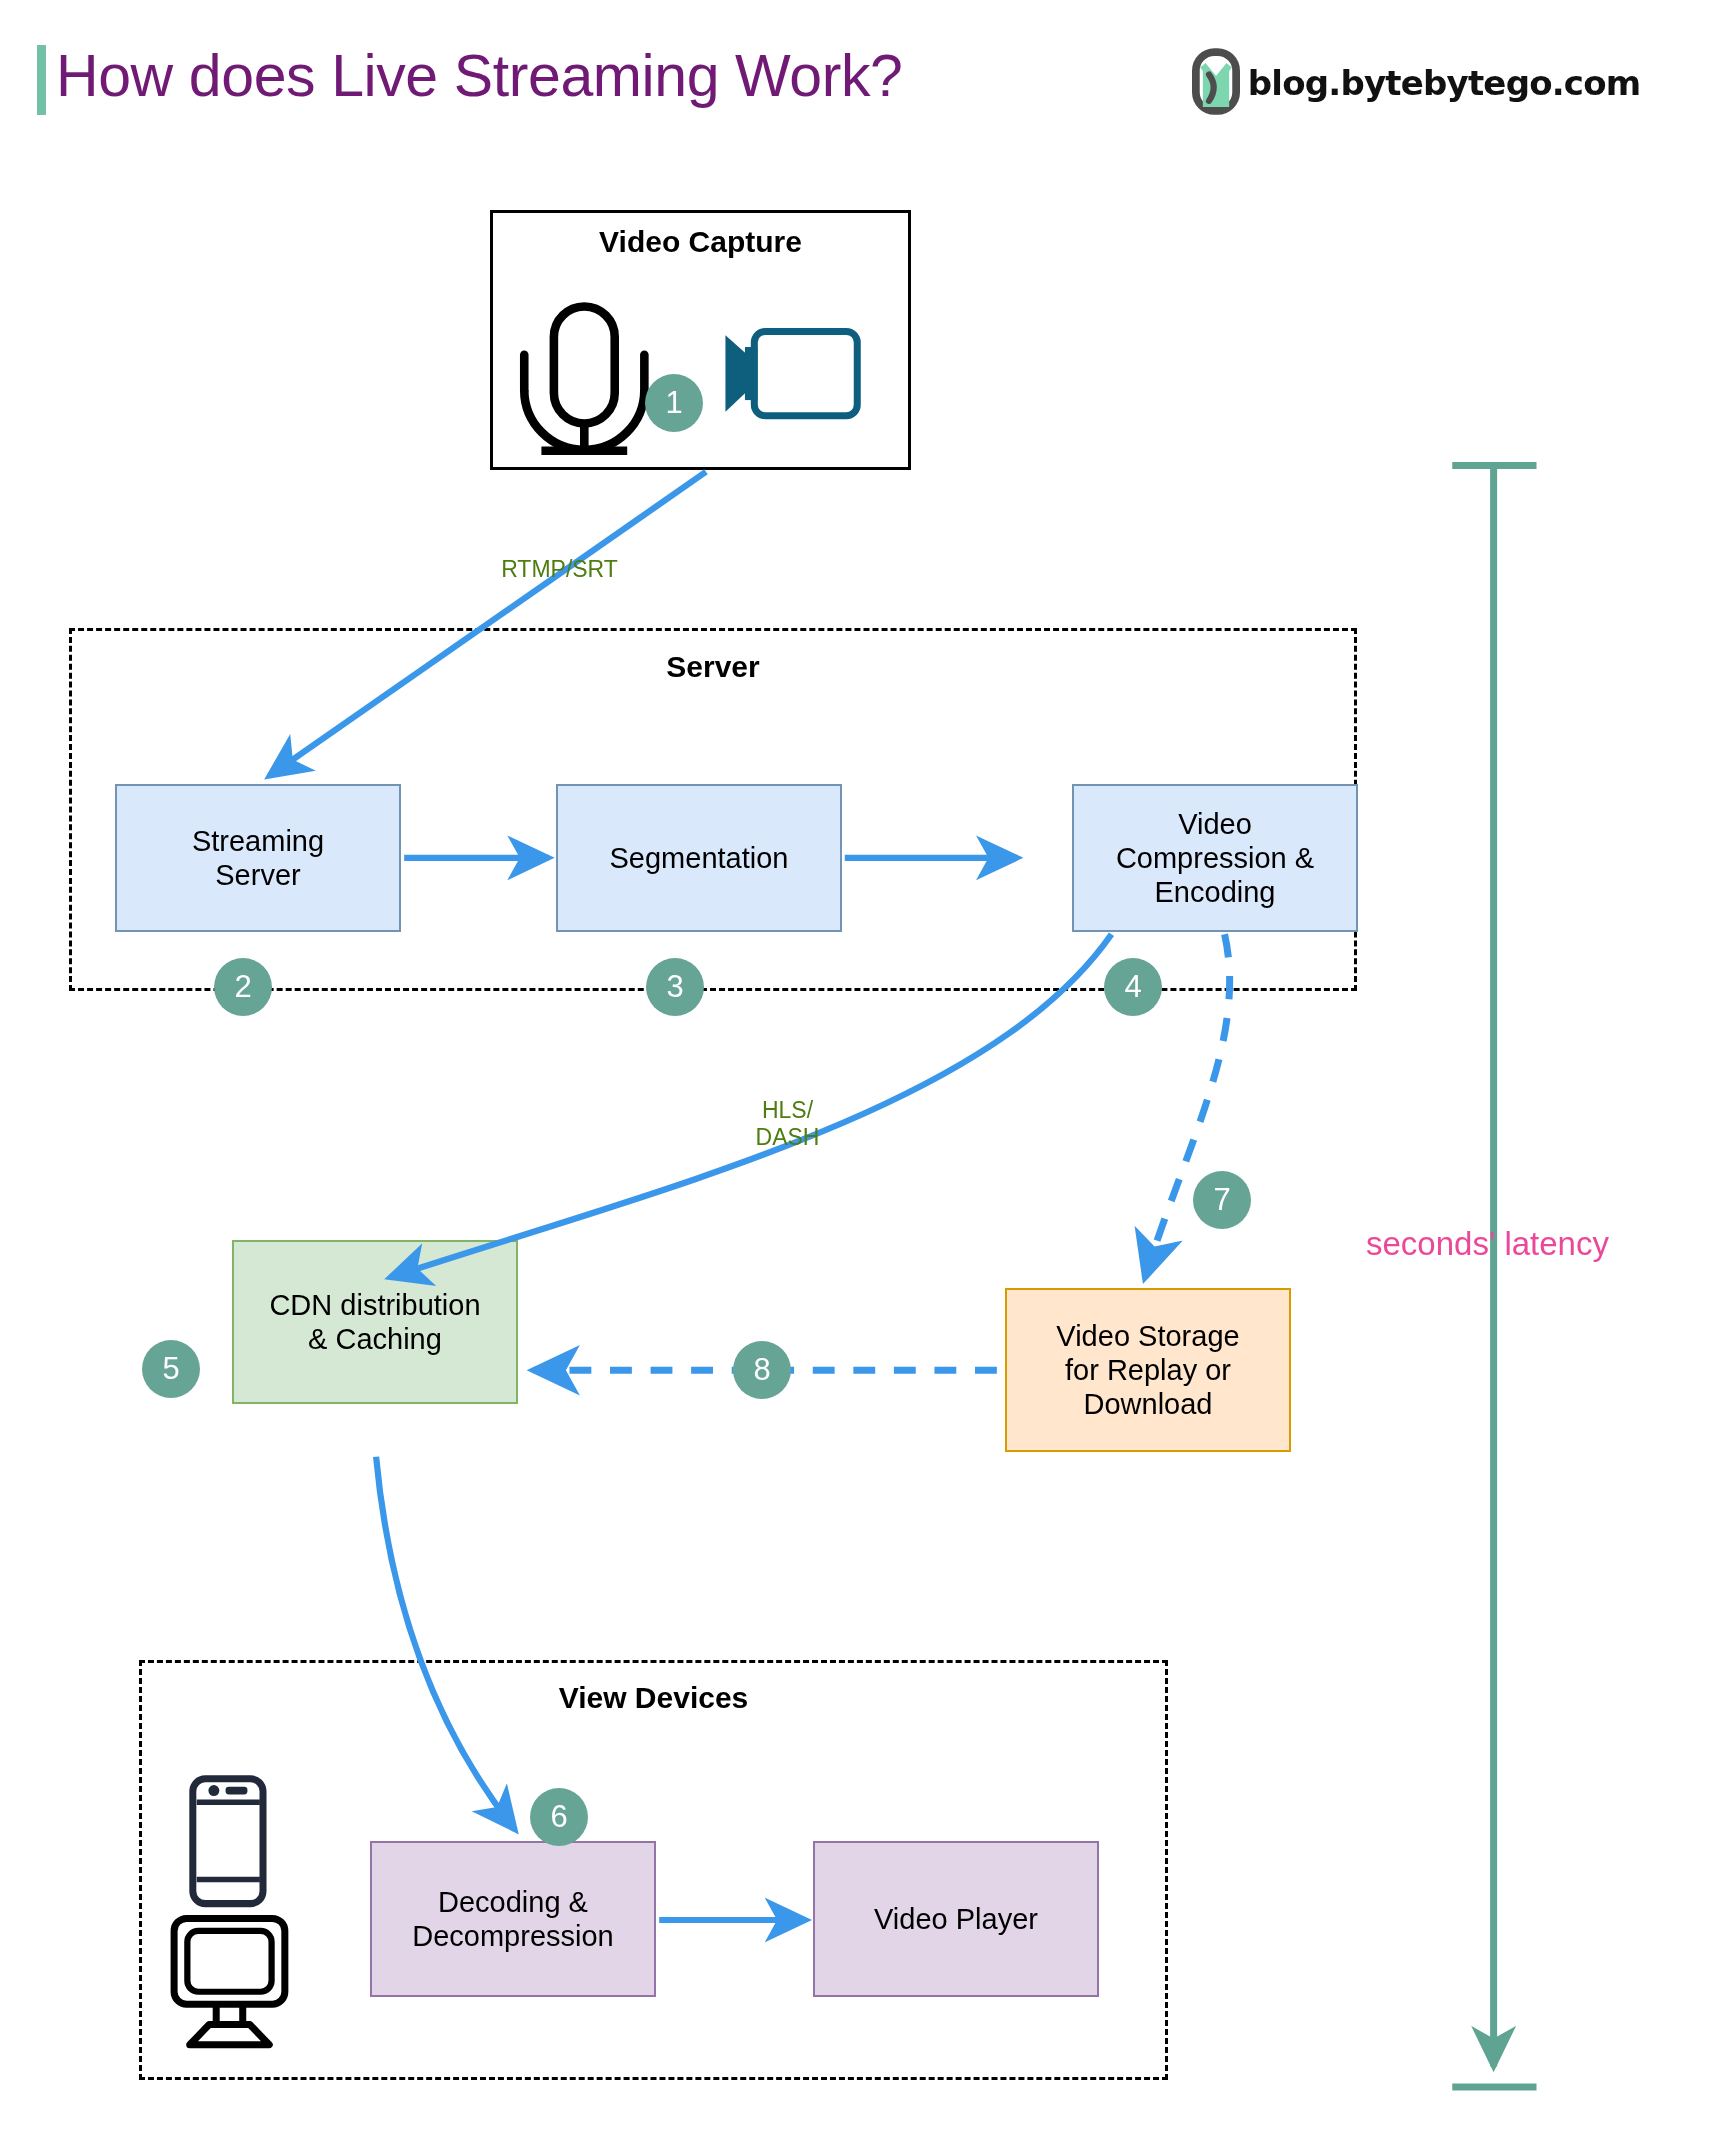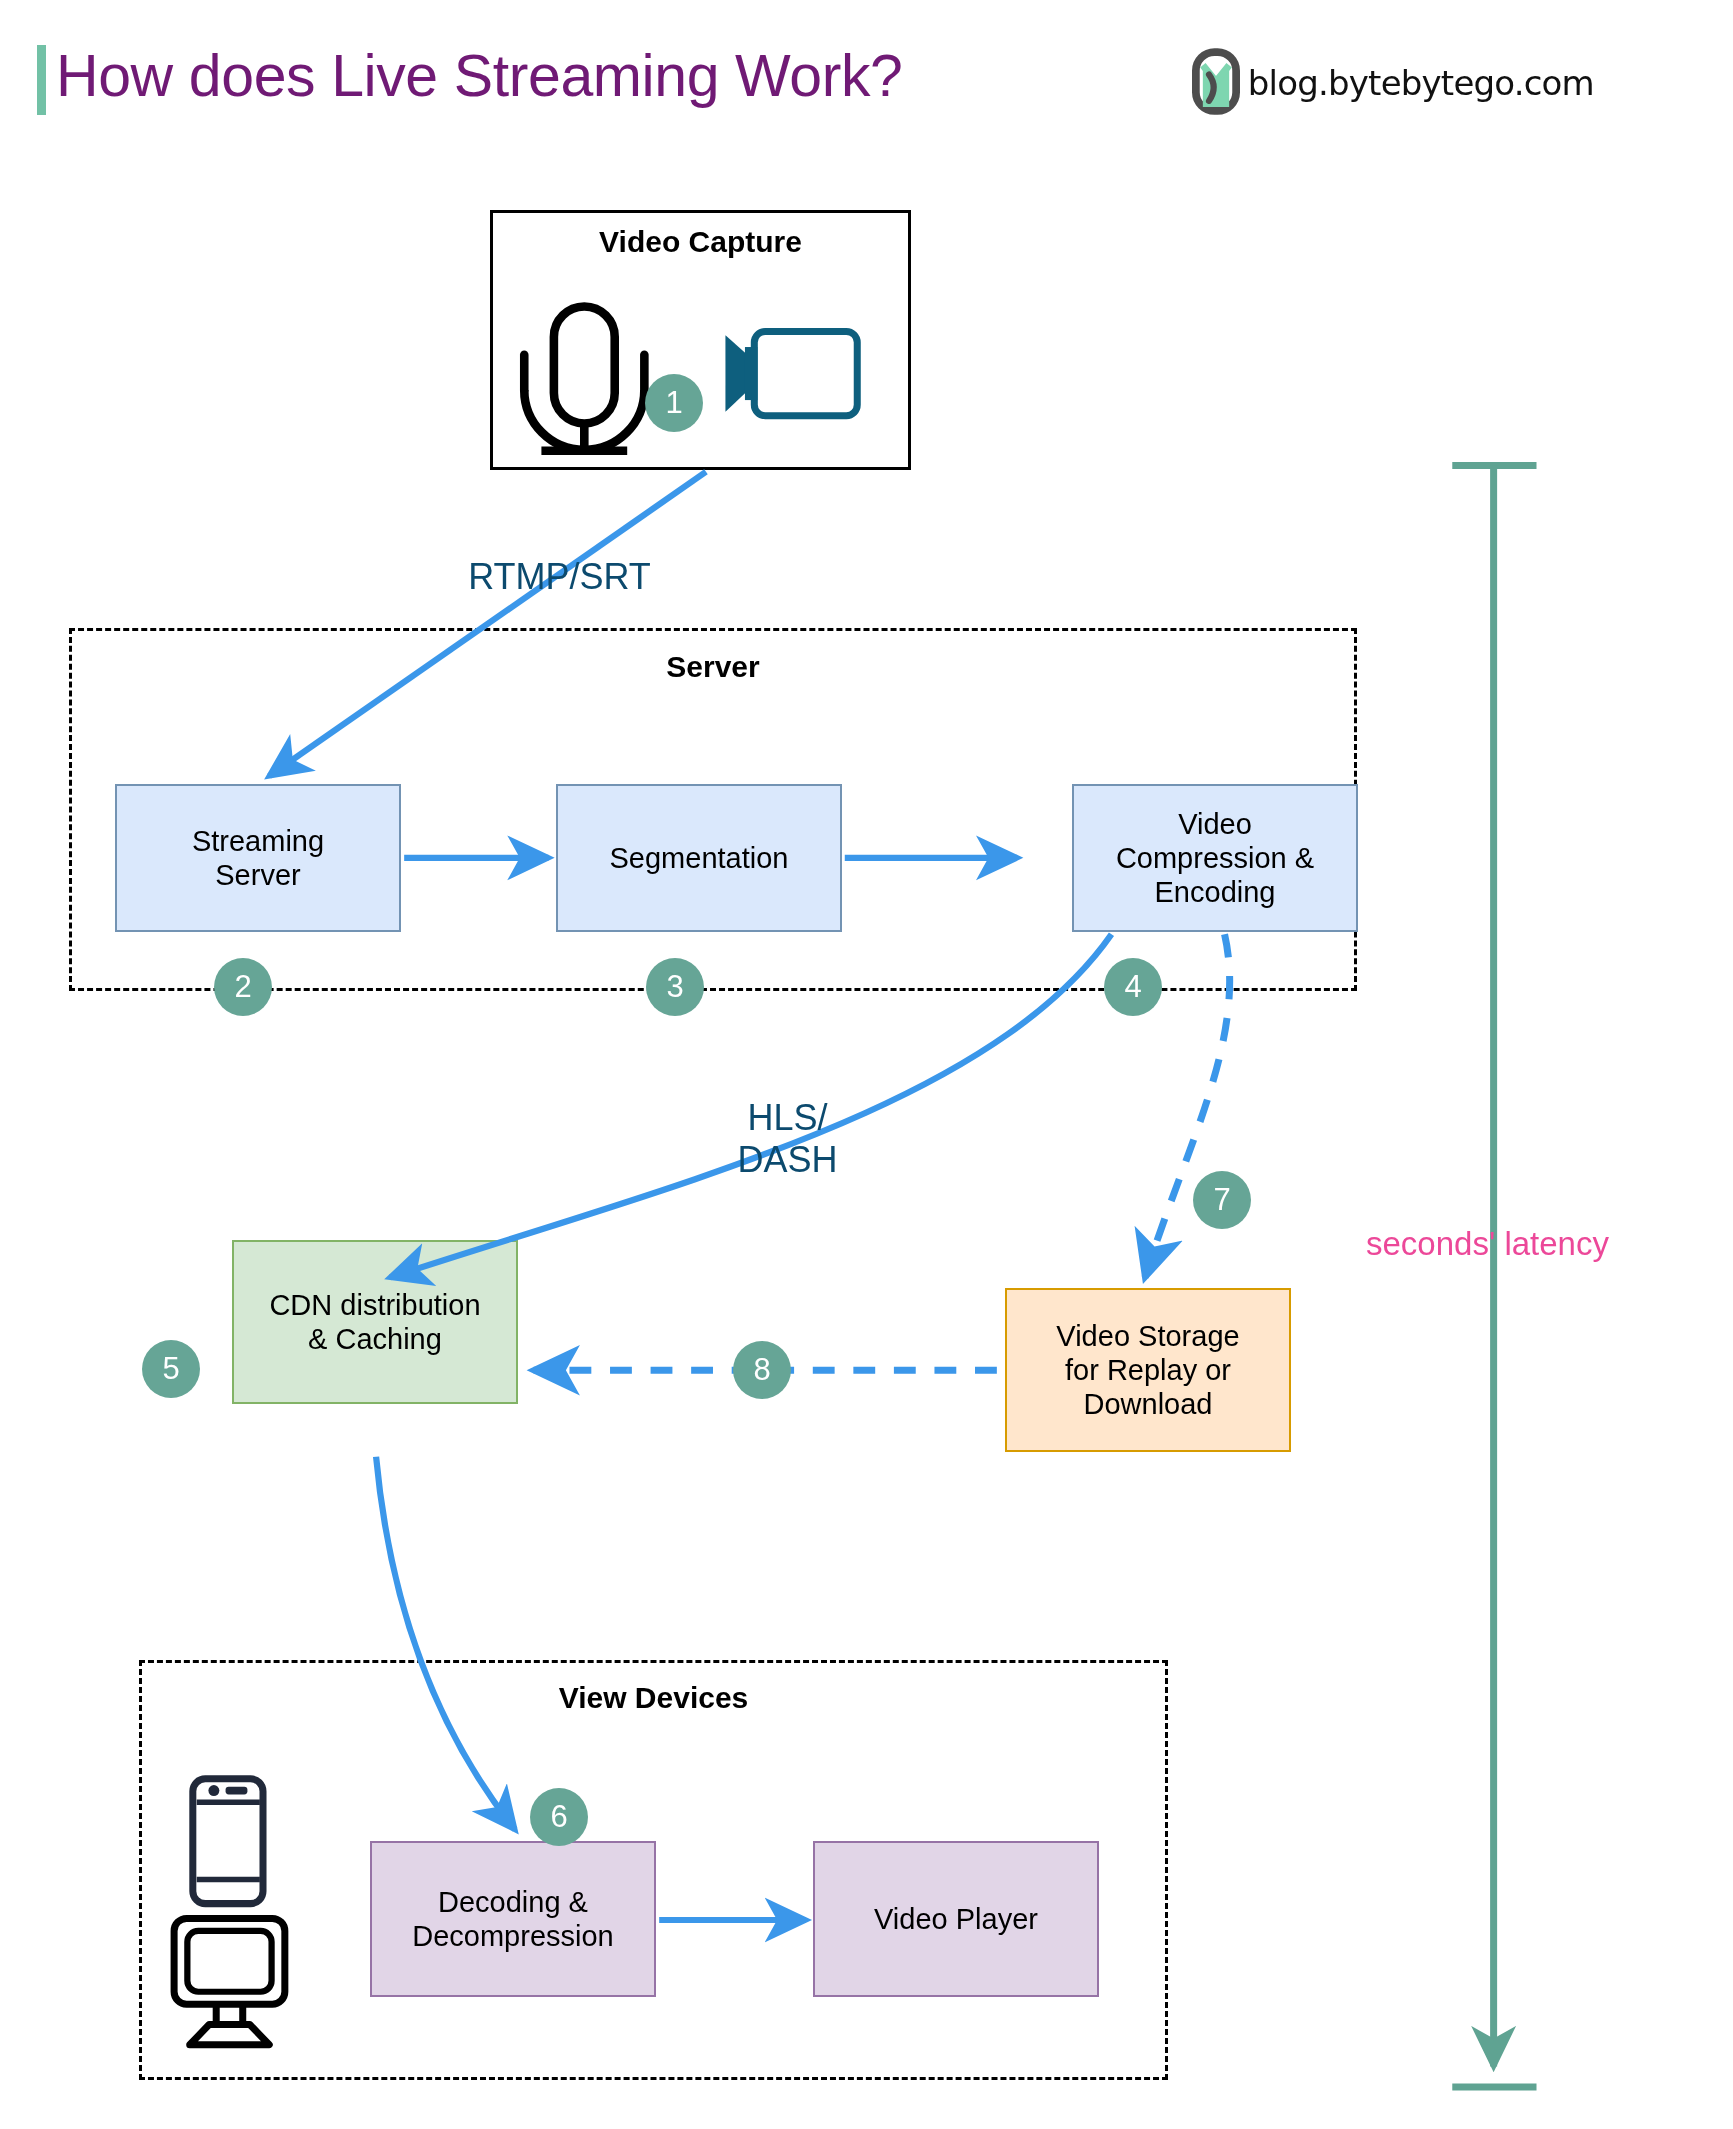--- a/index.html
+++ b/index.html
@@ -43,21 +43,21 @@
   }
   #brand {
     position: absolute;
     left: 1192px; top: 48px;
     display: flex;
     align-items: center;
     gap: 7.8px;
   }
   #brand-text {
     font-size: 34px;
-    font-weight: 400;
+    font-weight: 700;
     color: #111111;
     white-space: nowrap;
     font-family: "DejaVu Sans", sans-serif;
     letter-spacing: -0.8px;
   }
 
   
   .node {
     position: absolute;
     box-sizing: border-box;
@@ -125,22 +125,22 @@
     justify-content: center;
     font-size: 31px;
     font-weight: 400;
     z-index: 30;
     font-family: "Liberation Sans", sans-serif;
   }
 
   
   .edge-label {
     position: absolute;
-    color: #0c4a6e;
-    font-size: 36px;
+    color: #4d7c0f;
+    font-size: 23px;
     line-height: 1.16;
     white-space: pre-line;
     text-align: center;
     z-index: 20;
   }
 
   
   #latency-label {
     position: absolute;
     color: #ec4899;

